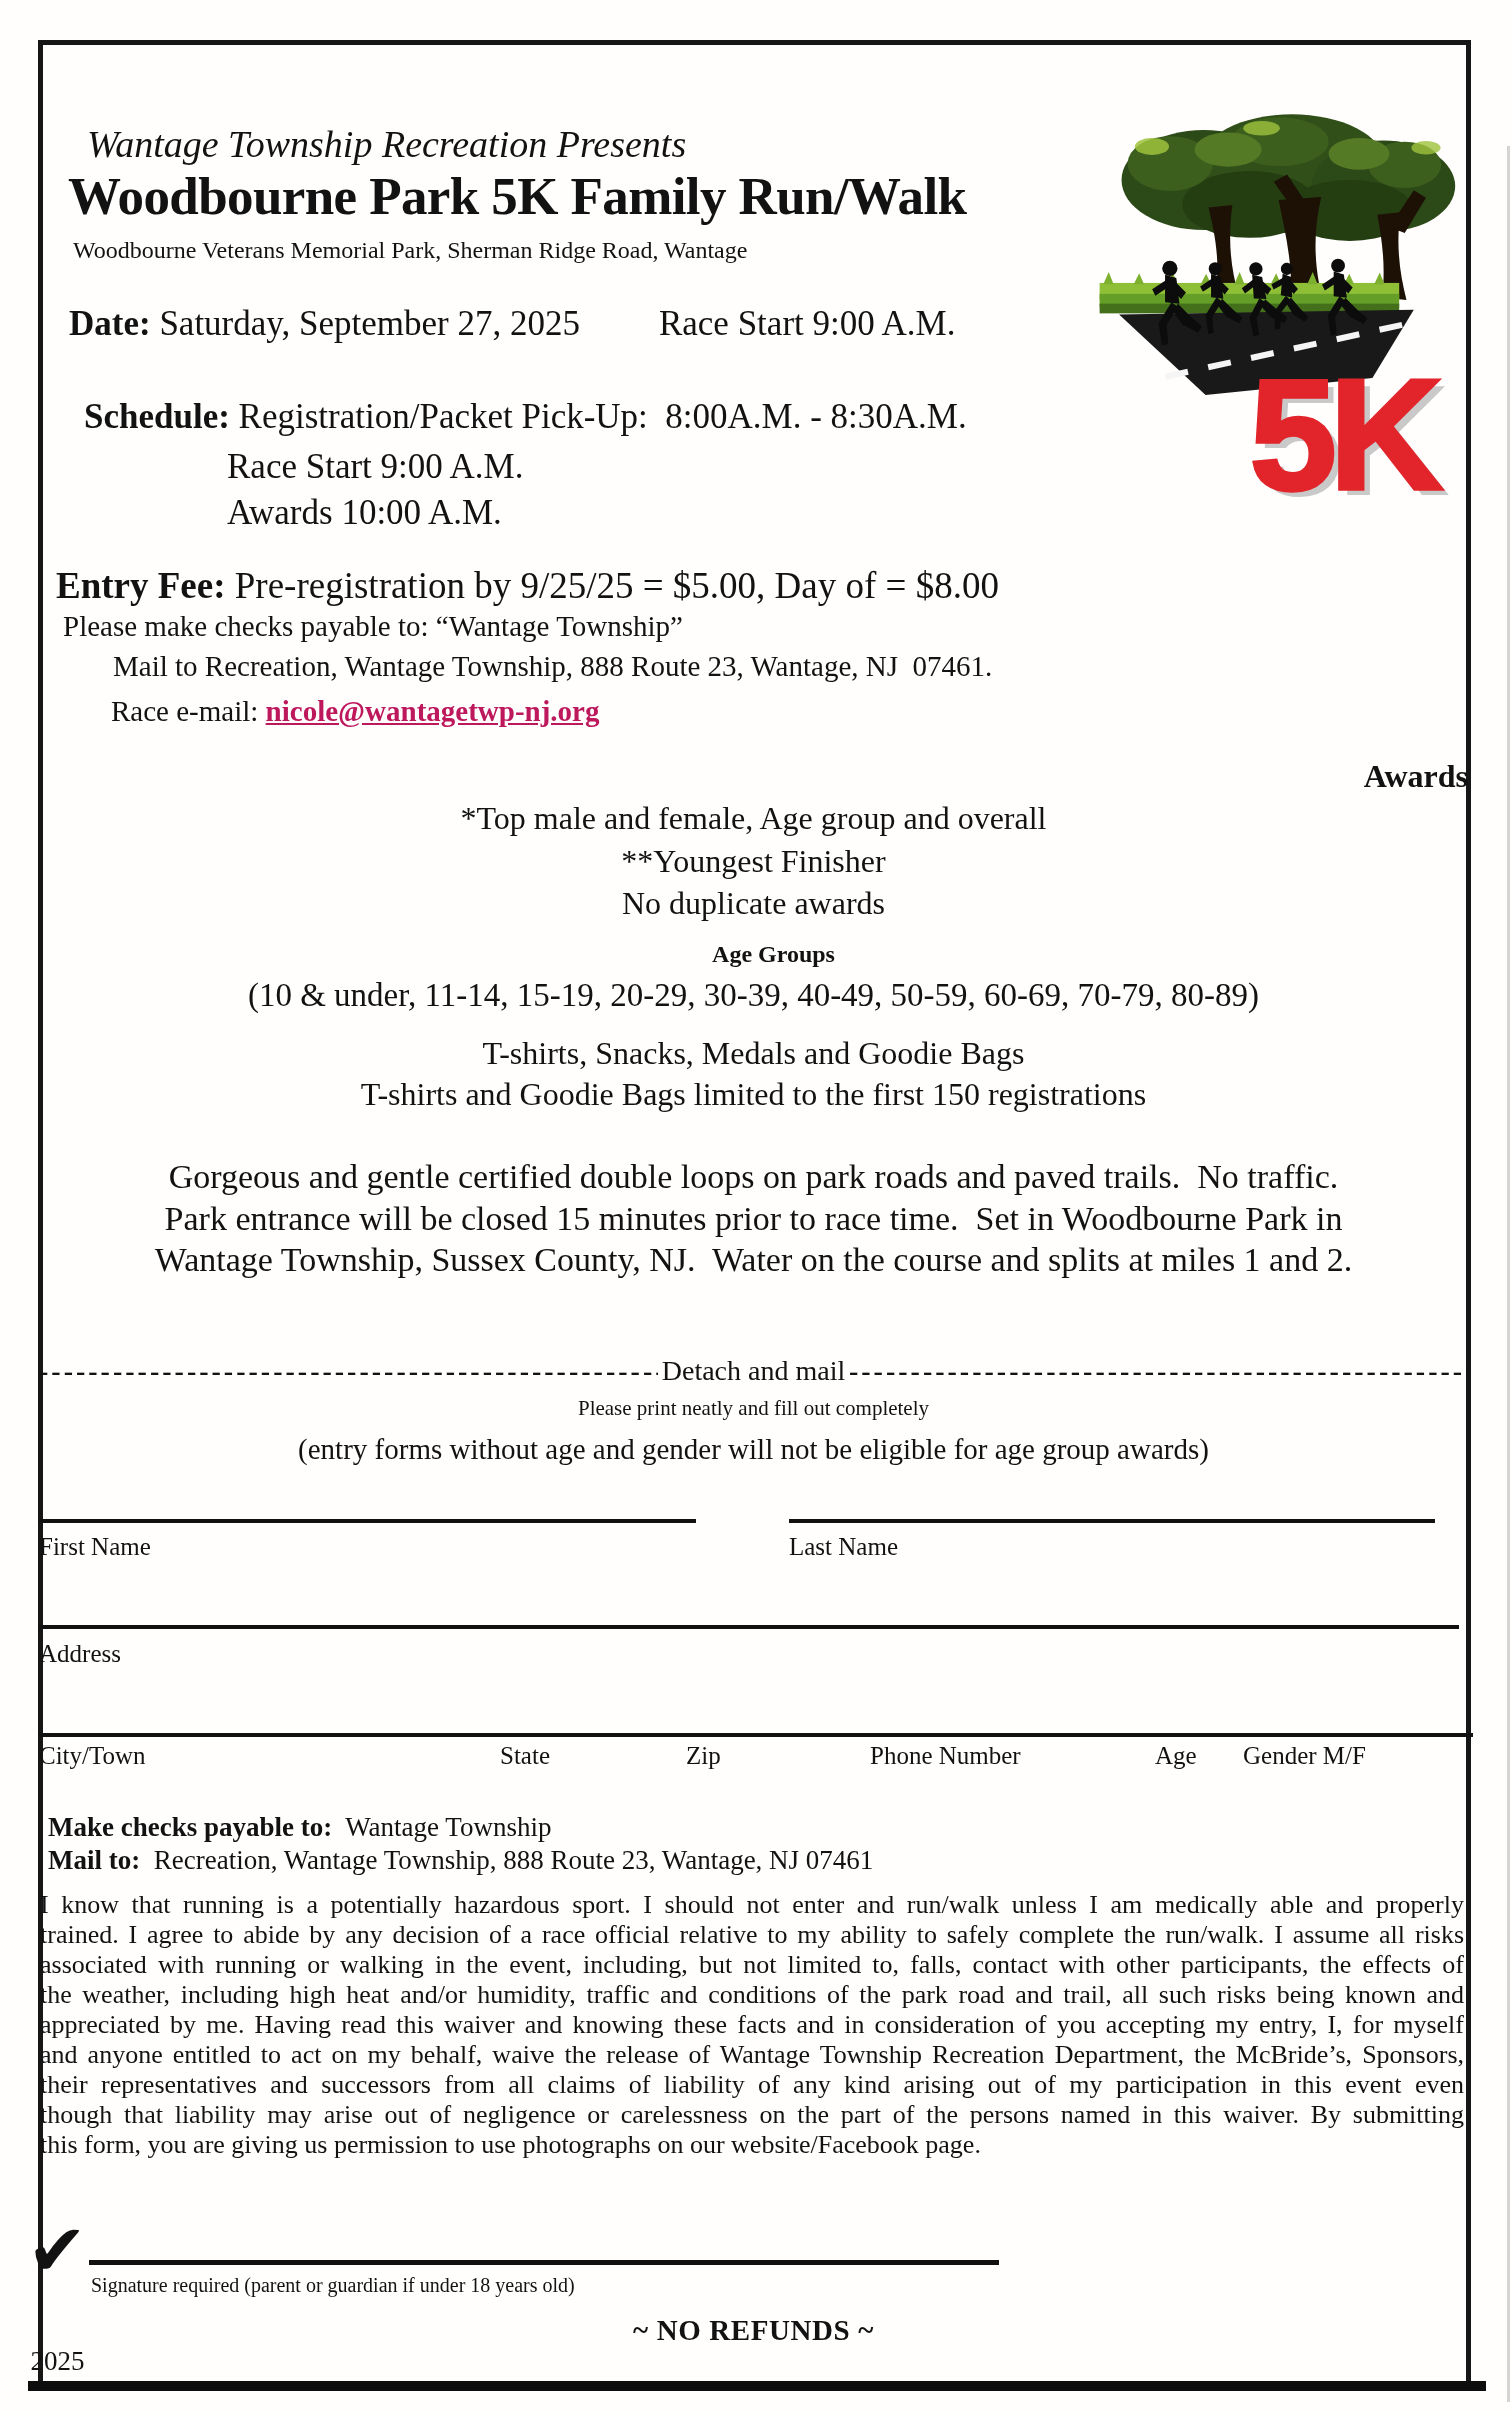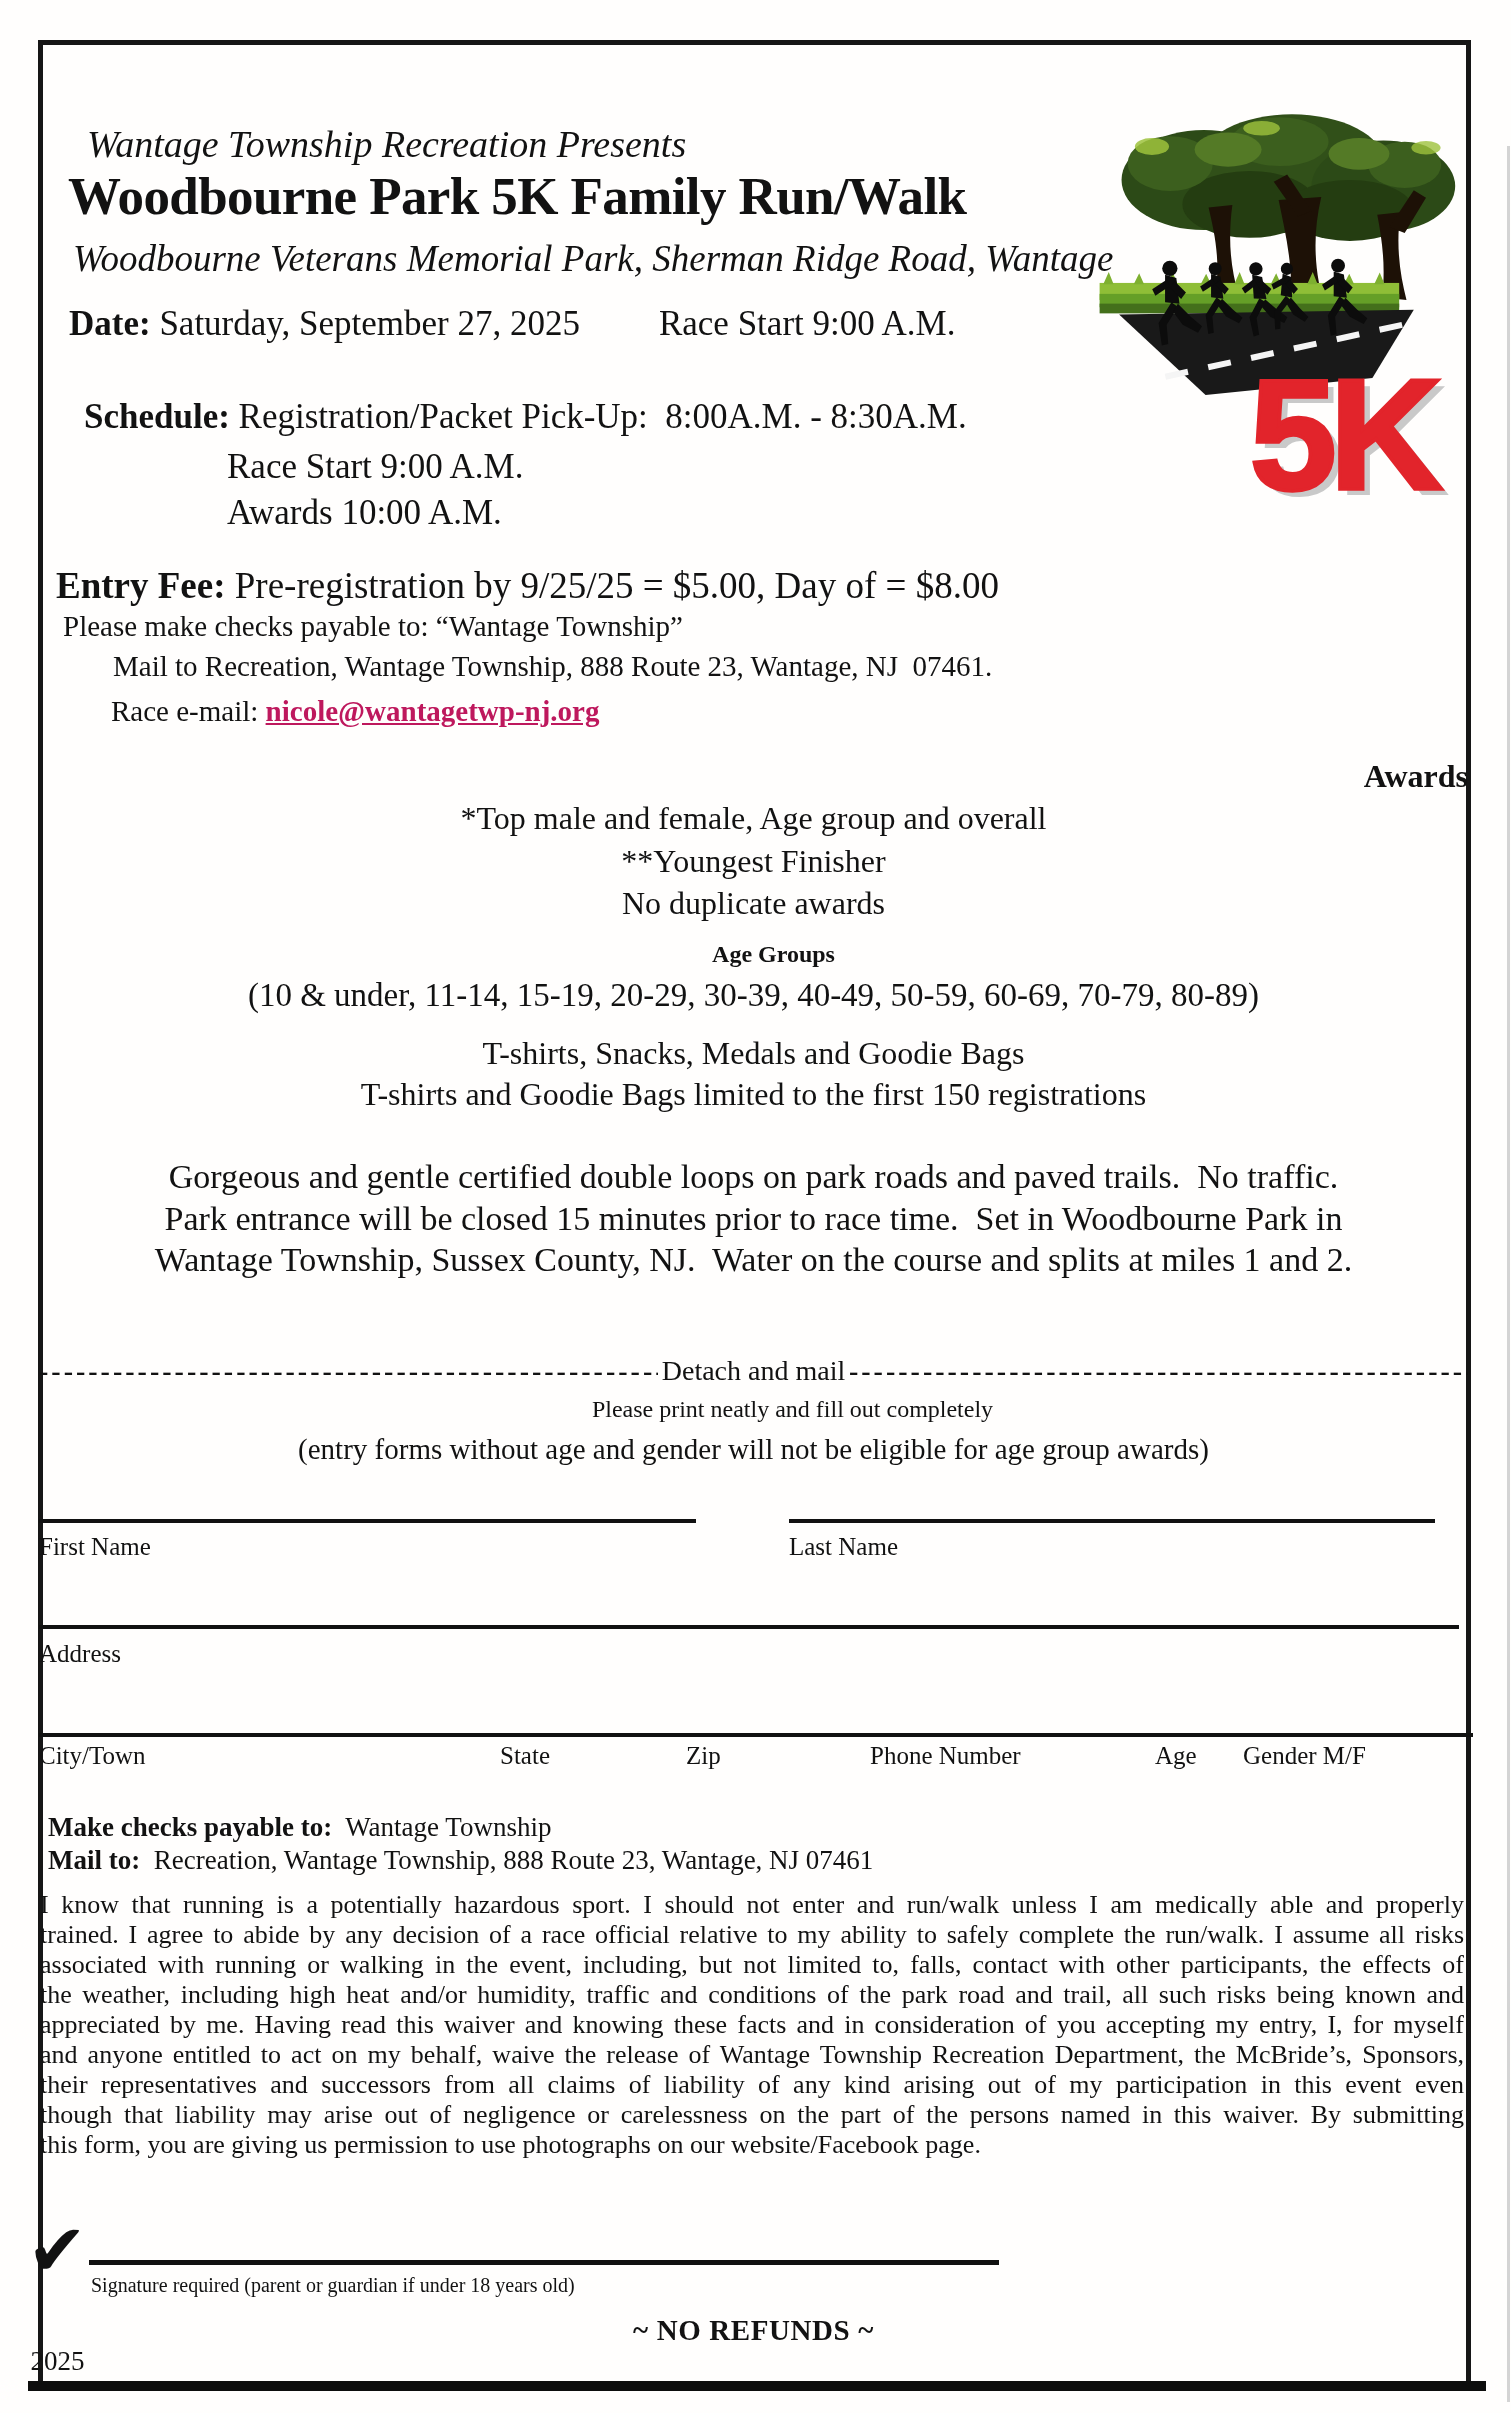--- a/index.html
+++ b/index.html
@@ -14,21 +14,21 @@
   .center{left:39px;width:1429px;text-align:center;}
   .border-frame{
     left:38px;top:40px;width:1433px;height:2345px;
     border:5.5px solid #161616;border-bottom:none;box-sizing:border-box;
   }
   .bottom-bar{left:28px;top:2381px;width:1458px;height:10.4px;background:#0d0d0d;}
   .scan-edge{right:2.4px;top:146px;width:3px;height:2256px;background:#c2c2c2;opacity:.7;}
 
   .presents{top:122px;left:87px;font-size:38px;}
   .title{top:166px;left:68px;font-size:53px;letter-spacing:-0.6px;}
-  .subtitle{top:237px;left:73px;font-size:37px;font-style:italic;}
+  .subtitle{top:237px;left:73px;font-size:24px;}
   .dateline{top:304px;left:69px;font-size:35px;}
   .race-start-gap{margin-left:79px;}
   .schedline{top:397px;left:69px;font-size:35px;margin-left:15px;}
   .sched2{top:447px;left:227px;font-size:35px;}
   .sched3{top:493px;left:227px;font-size:35px;}
   .feeline{top:564px;left:56px;font-size:37px;}
   .checksnote{top:610px;left:63px;font-size:29px;}
   .mailnote{top:650px;left:113px;font-size:29px;}
   .emailrow{top:695px;left:111px;font-size:29px;}
   a.email{color:#be185d;text-decoration:underline;font-weight:bold;}
@@ -41,21 +41,21 @@
   .perk1{top:1035px;font-size:32px;}
   .perk2{top:1076px;font-size:32px;}
   .course1{top:1158px;font-size:34px;}
   .course2{top:1200px;font-size:34px;}
   .course3{top:1241px;font-size:34px;}
   .course4{top:1283px;font-size:34px;}
 
   .detach-row{top:1355px;left:39px;width:1429px;display:flex;align-items:center;font-size:28px;}
   .dash{flex:1;overflow:hidden;white-space:nowrap;font-weight:bold;letter-spacing:3px;}
   .detach-label{margin:0 3.7px;white-space:nowrap;}
-  .note1{top:1396px;font-size:24px;margin-left:39px;}
+  .note1{top:1396px;font-size:21px;}
   .note2{top:1433px;font-size:29px;}
 
   .fline{height:4.3px;background:#111;}
   .line-first{left:39px;top:1519px;width:657px;}
   .line-last{left:789px;top:1519px;width:646px;}
   .line-address{left:39px;top:1625px;width:1420px;}
   .line-city{left:39px;top:1733px;width:1434px;}
   .flabel{font-size:25px;}
   .lab-first{top:1533px;left:39px;}
   .lab-last{top:1533px;left:789px;}

